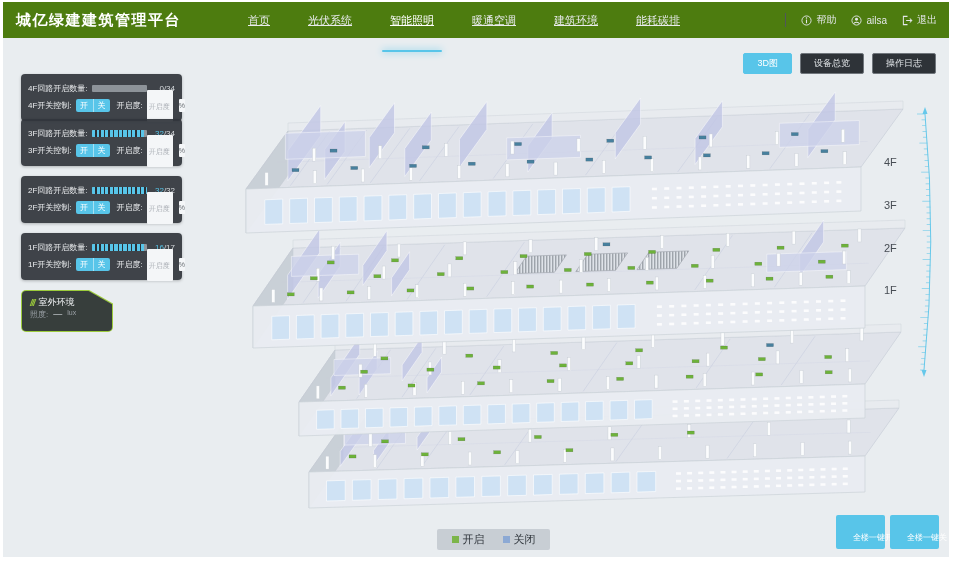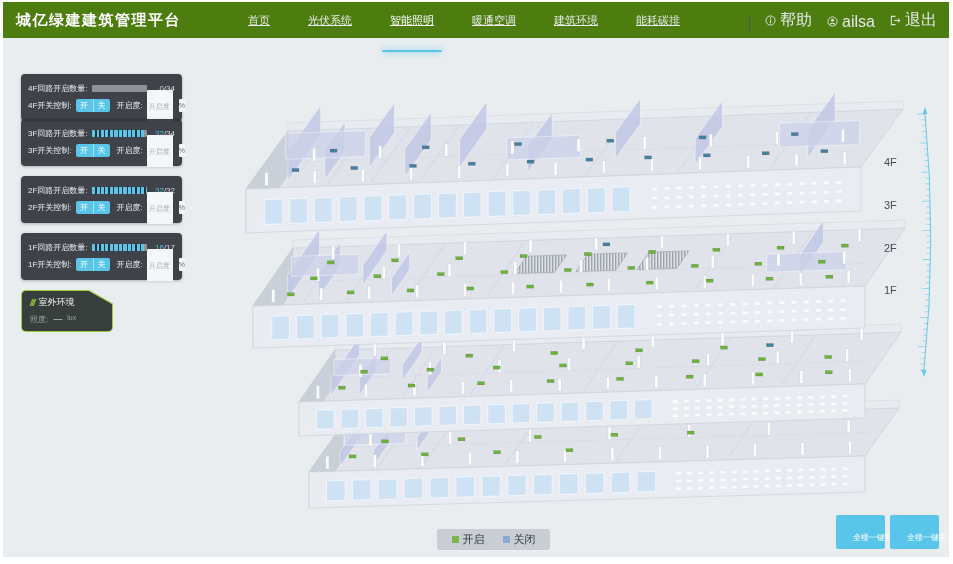--- a/index.html
+++ b/index.html
@@ -6,21 +6,21 @@
   html,body{width:953px;height:564px;background:#ffffff;font-family:"Liberation Sans",sans-serif;overflow:hidden;}
   .stage{position:absolute;left:3px;top:2px;width:946px;height:555px;background:#e9edf0;overflow:hidden;}
 
   
   .header{position:absolute;top:0;left:0;right:0;height:36px;background:#4d7c0f;display:flex;align-items:center;color:#fff;z-index:30;}
   .brand{font-size:15px;font-weight:bold;letter-spacing:1.5px;margin-left:13px;white-space:nowrap;}
   .nav{display:flex;margin-left:48px;}
   .nav-item{font-size:11px;color:#e9ebed;padding:29px 2px;margin:12px 17px;position:relative;cursor:pointer;white-space:nowrap;text-decoration:underline;}
   .nav-item.active{color:#ffffff;}
   .nav-item.active::after{content:"";position:absolute;left:-6px;right:-6px;bottom:5px;height:2px;background:#58c5e9;box-shadow:0 0 7px #58c5e9;border-radius:1px;}
-  .header-right{margin-left:auto;display:flex;align-items:flex-end;gap:15px;margin-right:12px;font-size:16px;color:#e4e7ea;padding-left:32px;}
+  .header-right{margin-left:auto;display:flex;align-items:center;gap:15px;margin-right:12px;font-size:10px;color:#e4e7ea;padding-left:32px;}
   .hdr-divider{width:1px;height:14px;background:#50555b;}
   .hdr-item{display:flex;align-items:center;gap:4px;cursor:pointer;white-space:nowrap;}
   .hdr-item svg{display:block;}
 
   
   .panel{position:absolute;left:18px;width:161px;height:47px;background:rgba(49,54,60,0.93);border-radius:4px;padding:6px 7px 5px 7px;color:#e7eaec;z-index:20;box-shadow:0 1px 3px rgba(0,0,0,0.25);}
   .p4f{top:72px}.p3f{top:117px}.p2f{top:174px}.p1f{top:231px}
   .prow{display:flex;align-items:center;height:17px;gap:4px;}
   .plabel{font-size:8px;white-space:nowrap;color:#eceef0;}
   .bar{flex:1;height:7px;background:#8d9399;border-radius:1px;overflow:hidden;min-width:38px;}
@@ -37,21 +37,21 @@
   .open-input::placeholder{color:#a9aeb4;font-size:7px;}
   .pct-btn{width:13px;height:13px;background:#f4f6f8;color:#6a7076;font-size:7px;border:none;border-radius:1px;cursor:pointer;padding:0;margin-left:2px;}
 
   
   .outdoor{position:absolute;left:18px;top:288px;width:92px;height:42px;z-index:20;}
   .outdoor .o-border{position:absolute;inset:0;background:#9ccb3c;clip-path:polygon(0% 0%,74% 0%,100% 32%,100% 100%,0% 100%);border-radius:5px;}
   .outdoor .o-body{position:absolute;inset:1px;background:rgba(49,54,60,0.95);clip-path:polygon(0% 0%,74% 0%,100% 33%,100% 100%,0% 100%);border-radius:4px;padding:5px 8px;color:#e9ebee;}
   .o-title-row{display:flex;align-items:center;gap:4px;height:13px;}
   .o-slashes{color:#9ccb3c;font-style:italic;font-weight:bold;font-size:9px;letter-spacing:-1px;}
   .o-title{font-size:9px;color:#f2f4f6;white-space:nowrap;}
-  .o-val-row{display:flex;align-items:flex-start;gap:5px;margin-top:5px;}
+  .o-val-row{display:flex;align-items:flex-start;gap:5px;}
   .o-lab{font-size:8px;color:#9aa0a6;}
   .o-val{font-size:9px;color:#cfd4d8;}
   .o-unit{font-size:7px;color:#9aa0a6;}
 
   
   .viewbar{position:absolute;top:51px;right:13px;display:flex;gap:8px;z-index:20;}
   .vbtn{height:21px;padding:0 13px;font-size:9px;border-radius:2px;border:1px solid #70767c;background:#2e3338;color:#e0e4e7;cursor:pointer;white-space:nowrap;}
   .vbtn.active{background:#58c5e9;border-color:#58c5e9;color:#fff;}
 
   
@@ -778,20 +778,25 @@
         <span class="o-title">室外环境</span>
       </div>
       <div class="o-val-row">
         <span class="o-lab">照度:</span>
         <span class="o-val">—</span>
         <span class="o-unit">lux</span>
       </div>
     </div>
   </div>
 
+  <div class="viewbar">
+    <button class="vbtn active">3D图</button>
+    <button class="vbtn">设备总览</button>
+    <button class="vbtn">操作日志</button>
+  </div>
 
   <div class="flabel" style="top:154px">4F</div>
   <div class="flabel" style="top:197px">3F</div>
   <div class="flabel" style="top:240px">2F</div>
   <div class="flabel" style="top:282px">1F</div>
 
   <div class="legend">
     <span class="lg-item">
       <span class="lg-sq" id="lg-on-sq" style="background: rgb(124, 181, 74);"></span>
       <span>开启</span>

